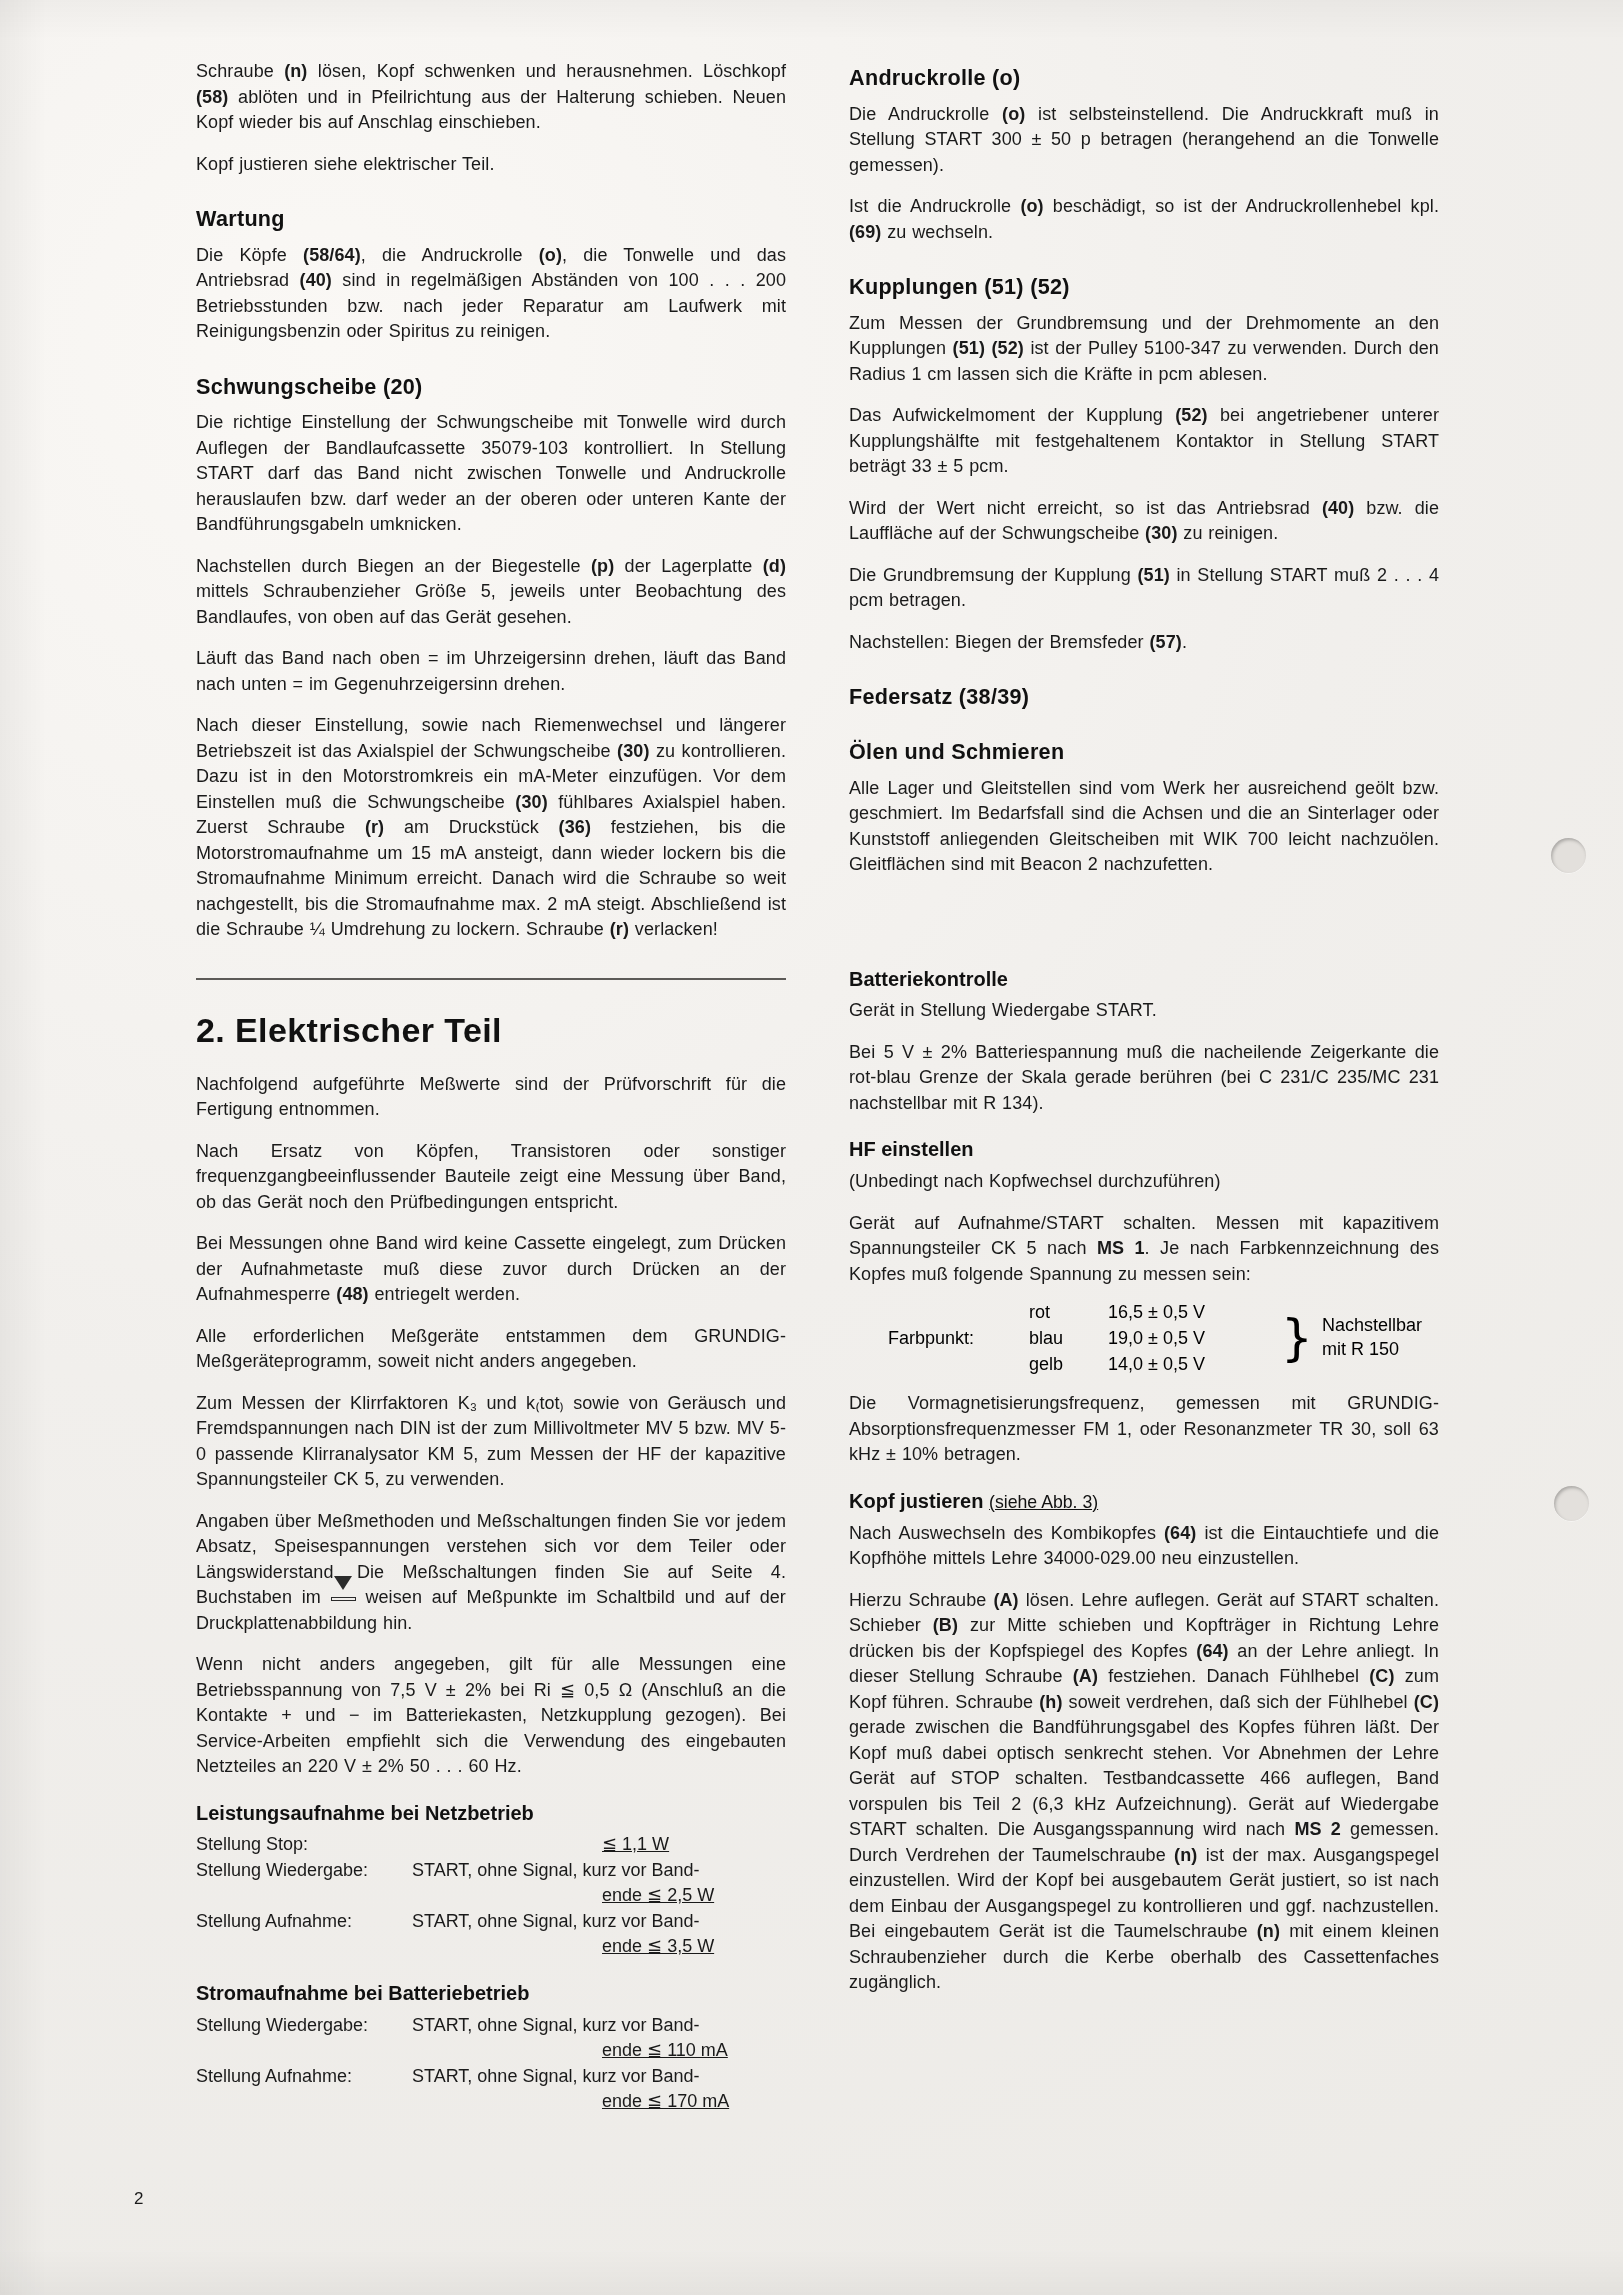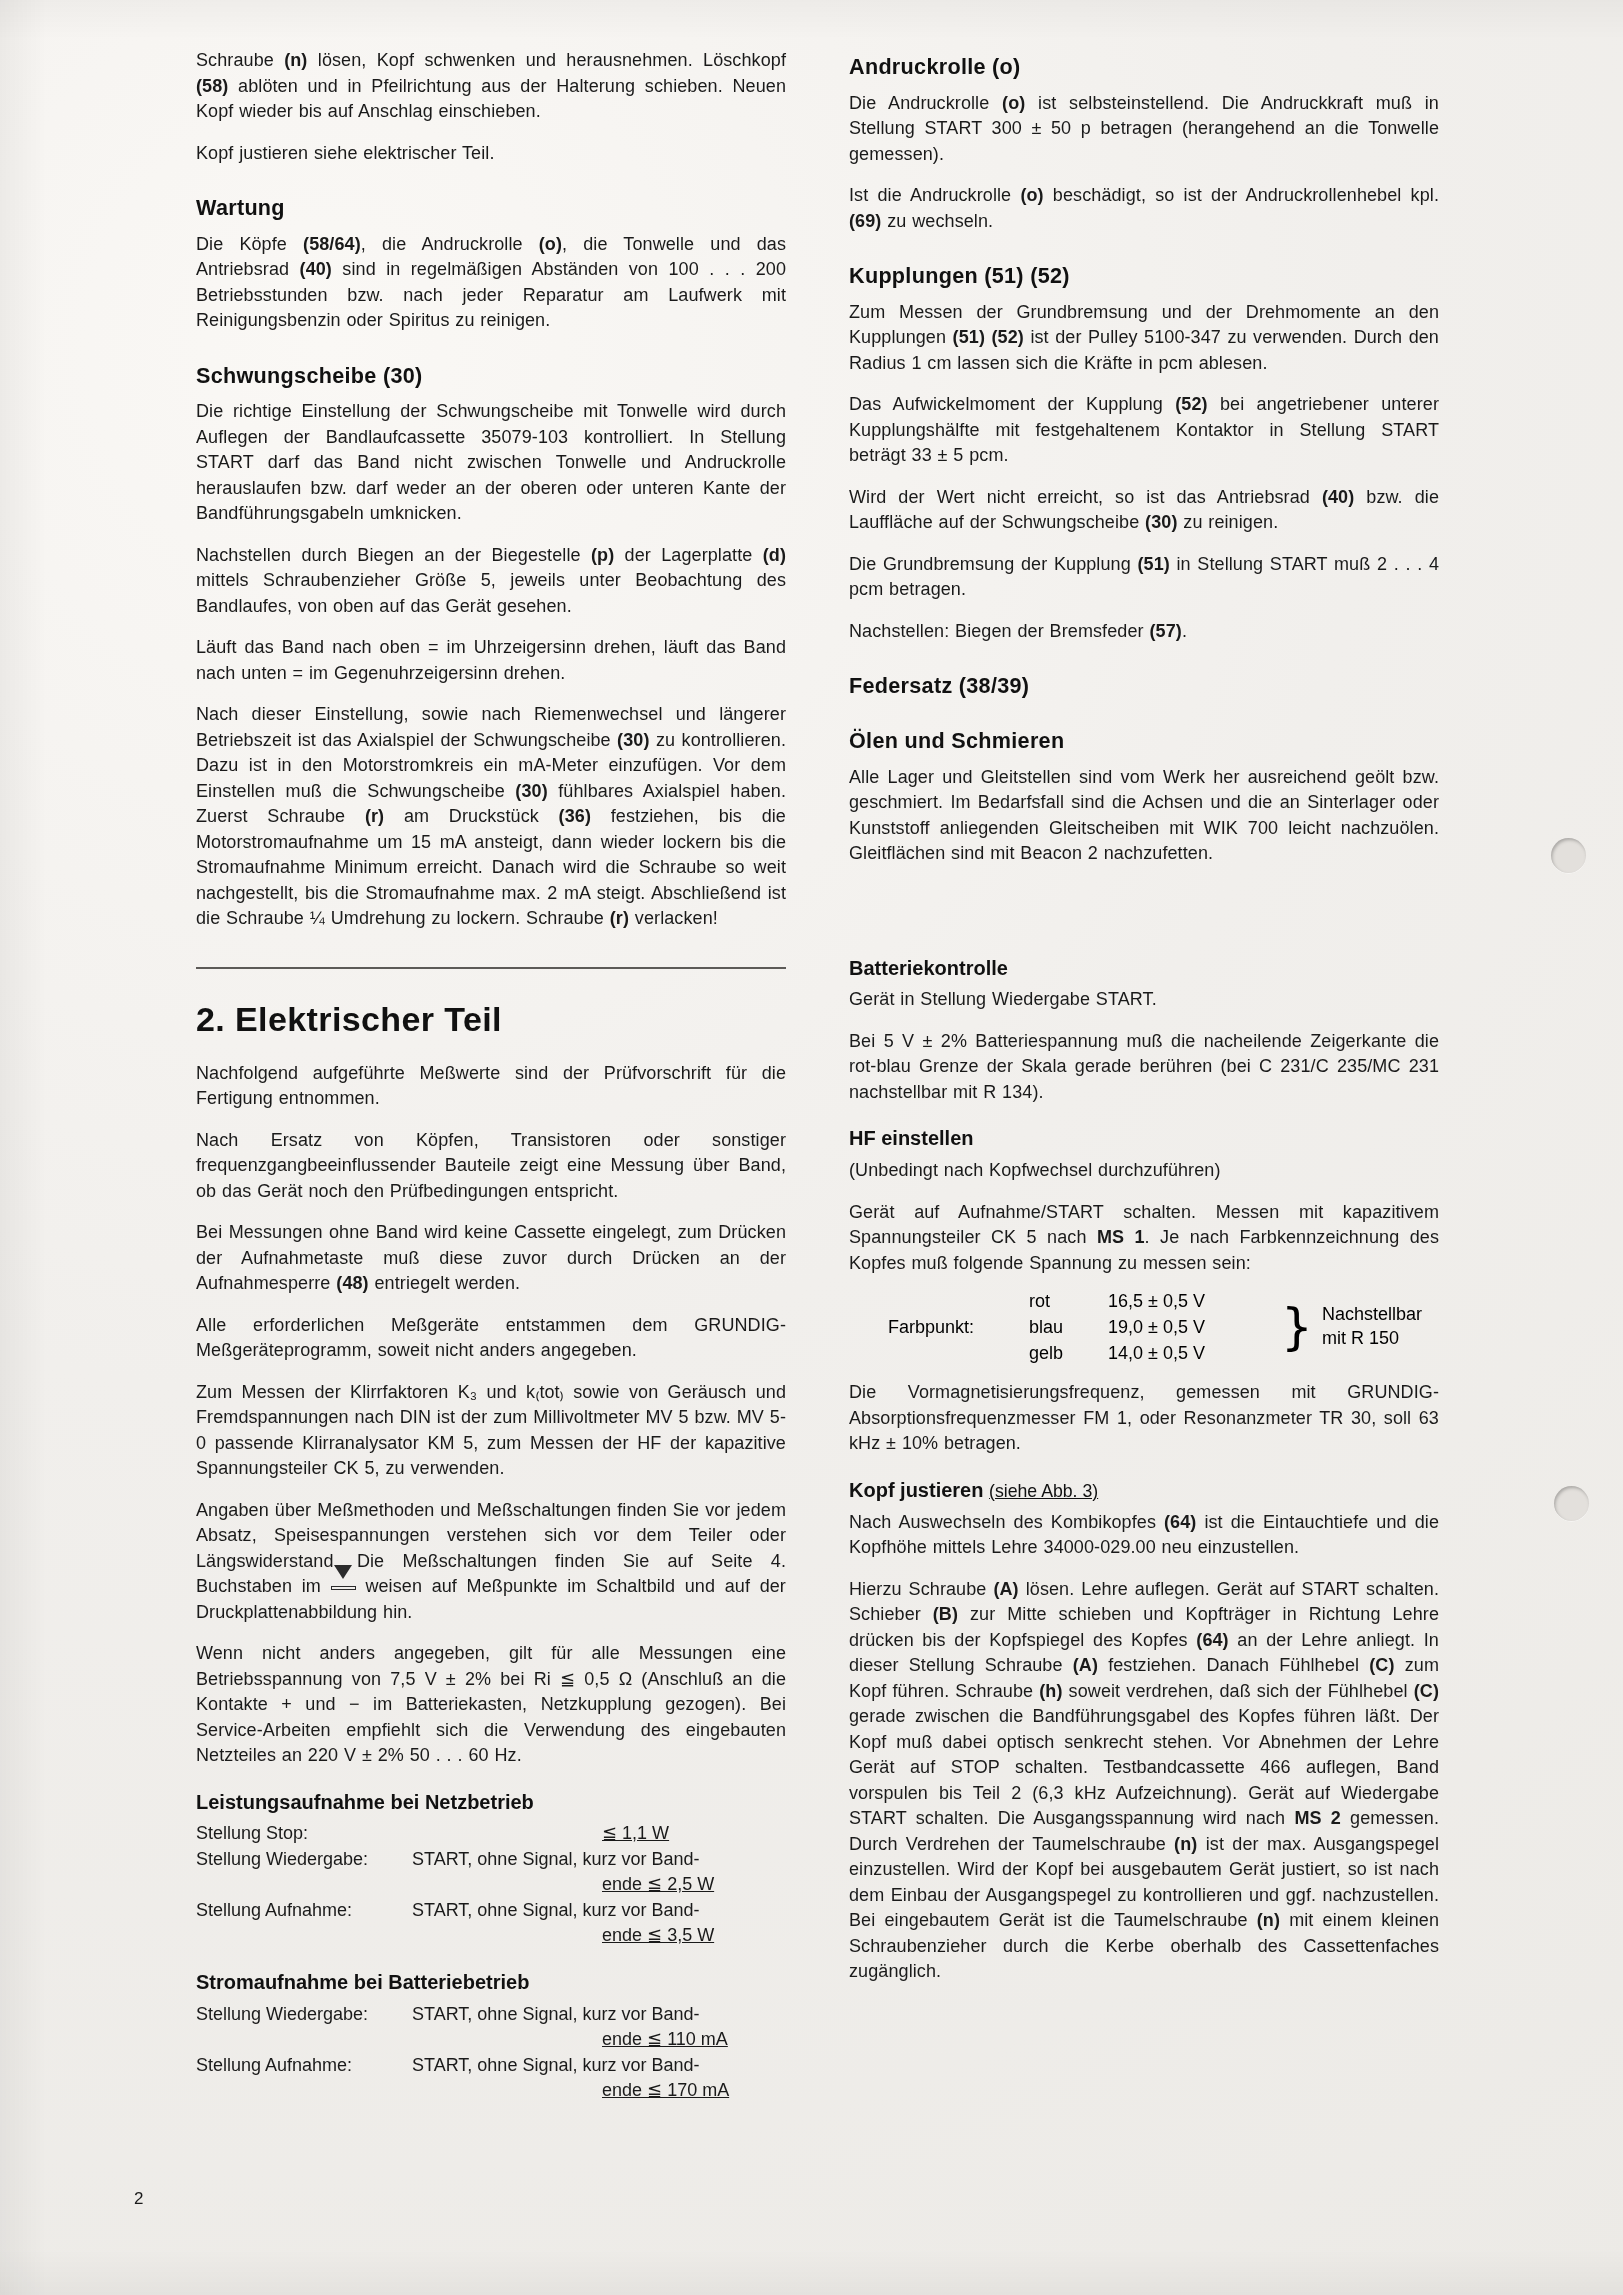--- a/index.html
+++ b/index.html
@@ -26,21 +26,21 @@
     pointer-events: none;
     background:
       linear-gradient(90deg, rgba(0,0,0,0.045) 0px, rgba(0,0,0,0.0) 46px),
       linear-gradient(180deg, rgba(0,0,0,0.03) 0px, rgba(0,0,0,0.0) 39px),
       linear-gradient(0deg, rgba(0,0,0,0.035) 0px, rgba(0,0,0,0.0) 46px);
     mix-blend-mode: multiply;
   }
   .content {
     position: absolute;
     left: 196px;
-    top: 48px;
+    top: 59px;
     width: 1244px;
   }
   .cols {
     display: flex;
     gap: 63px;
     align-items: flex-start;
   }
   .col {
     width: 590px;
   }
@@ -164,21 +164,21 @@
         <div class="blk">
           <p>Schraube <b>(n)</b> lösen, Kopf schwenken und herausnehmen. Löschkopf <b>(58)</b> ablöten und in Pfeilrichtung aus der Halterung schieben. Neuen Kopf wieder bis auf Anschlag einschieben.</p>
           <p>Kopf justieren siehe elektrischer Teil.</p>
         </div>
 
         <h2 class="sec">Wartung</h2>
         <div class="blk">
           <p>Die Köpfe <b>(58/64)</b>, die Andruckrolle <b>(o)</b>, die Tonwelle und das Antriebsrad <b>(40)</b> sind in regelmäßigen Abständen von 100 . . . 200 Betriebsstunden bzw. nach jeder Reparatur am Laufwerk mit Reinigungsbenzin oder Spiritus zu reinigen.</p>
         </div>
 
-        <h2 class="sec">Schwungscheibe (30)</h2>
+        <h2 class="sec">Schwungscheibe (20)</h2>
         <div class="blk">
           <p>Die richtige Einstellung der Schwungscheibe mit Tonwelle wird durch Auflegen der Bandlaufcassette 35079-103 kontrolliert. In Stellung START darf das Band nicht zwischen Tonwelle und Andruckrolle herauslaufen bzw. darf weder an der oberen oder unteren Kante der Bandführungsgabeln umknicken.</p>
           <p>Nachstellen durch Biegen an der Biegestelle <b>(p)</b> der Lagerplatte <b>(d)</b> mittels Schraubenzieher Größe 5, jeweils unter Beobachtung des Bandlaufes, von oben auf das Gerät gesehen.</p>
           <p>Läuft das Band nach oben = im Uhrzeigersinn drehen, läuft das Band nach unten = im Gegenuhrzeigersinn drehen.</p>
           <p>Nach dieser Einstellung, sowie nach Riemenwechsel und längerer Betriebszeit ist das Axialspiel der Schwungscheibe <b>(30)</b> zu kontrollieren. Dazu ist in den Motorstromkreis ein mA-Meter einzufügen. Vor dem Einstellen muß die Schwungscheibe <b>(30)</b> fühlbares Axialspiel haben. Zuerst Schraube <b>(r)</b> am Druckstück <b>(36)</b> festziehen, bis die Motorstromaufnahme um 15 mA ansteigt, dann wieder lockern bis die Stromaufnahme Minimum erreicht. Danach wird die Schraube so weit nachgestellt, bis die Stromaufnahme max. 2 mA steigt. Abschließend ist die Schraube ¼ Umdrehung zu lockern. Schraube <b>(r)</b> verlacken!</p>
         </div>
 
         <div class="rule"></div>
 
         <h1 class="big">2. Elektrischer Teil</h1>

